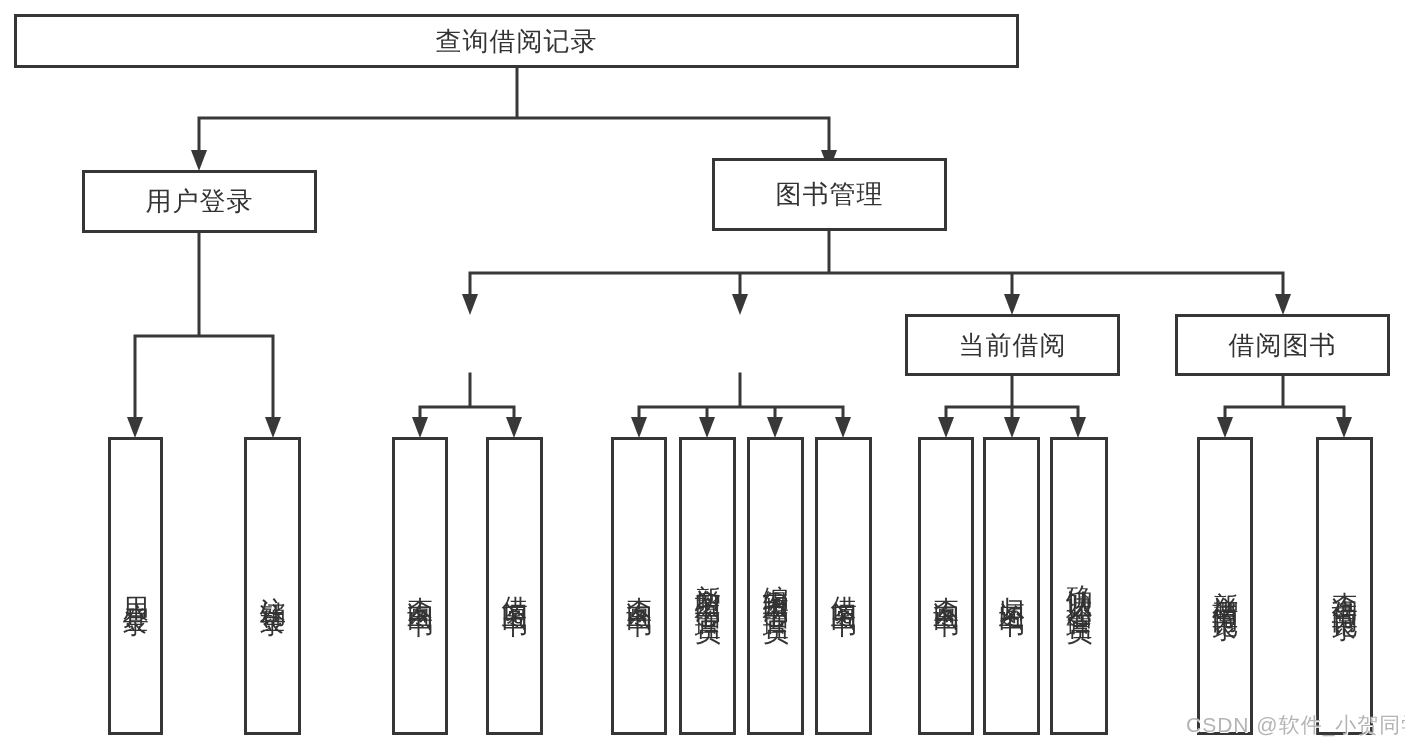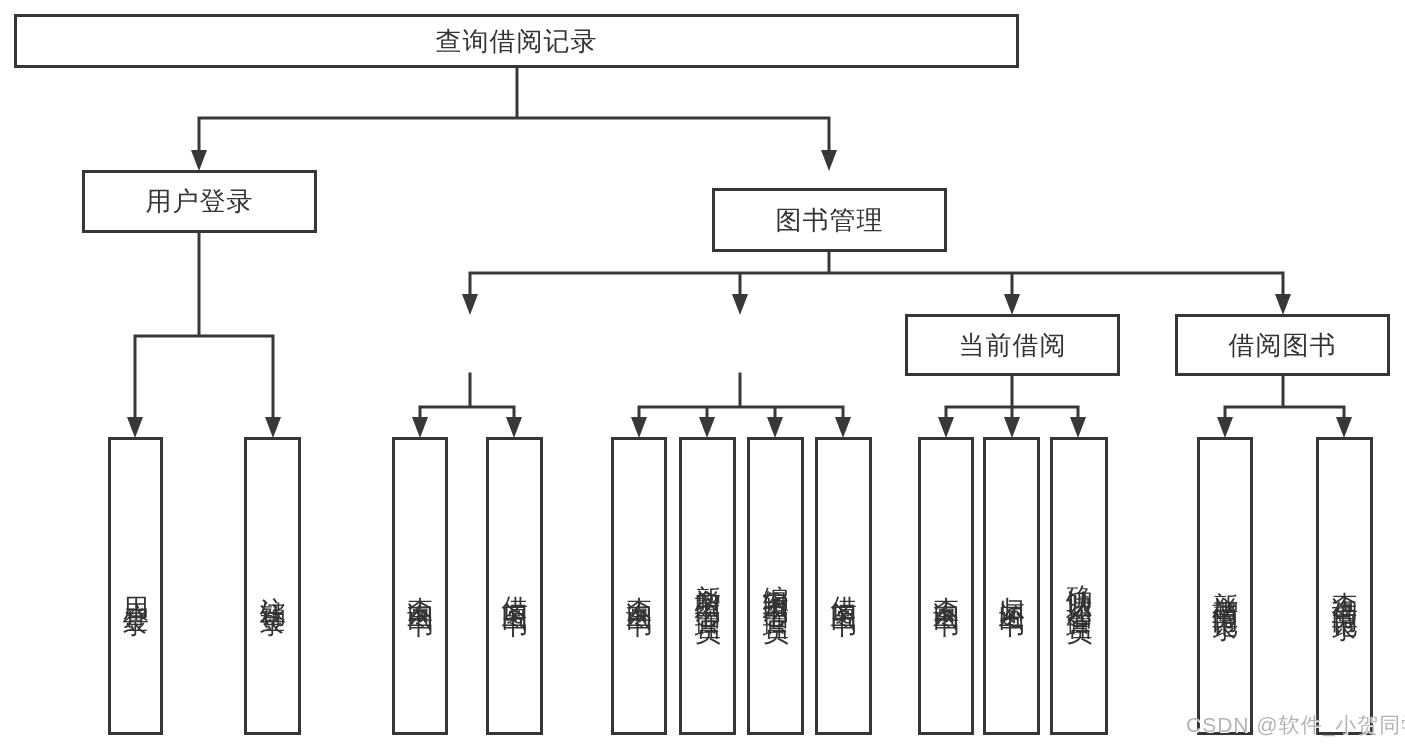--- a/index.html
+++ b/index.html
@@ -125,21 +125,21 @@
     </g>
   </svg>
 
   <div class="box hbox" style="left:14px; top:14px; width:1005px; height:54px;">
     <span>查询借阅记录</span>
   </div>
 
   <div class="box hbox" style="left:82px; top:170px; width:235px; height:63px;">
     <span>用户登录</span>
   </div>
-  <div class="box hbox" style="left:712px; top:188px; width:235px; height:64px;">
+  <div class="box hbox" style="left:712px; top:158px; width:235px; height:73px;">
     <span>图书管理</span>
   </div>
 
   <div class="box hbox" style="left:905px; top:314px; width:215px; height:62px;">
     <span>当前借阅</span>
   </div>
   <div class="box hbox" style="left:1175px; top:314px; width:215px; height:62px;">
     <span>借阅图书</span>
   </div>
 

